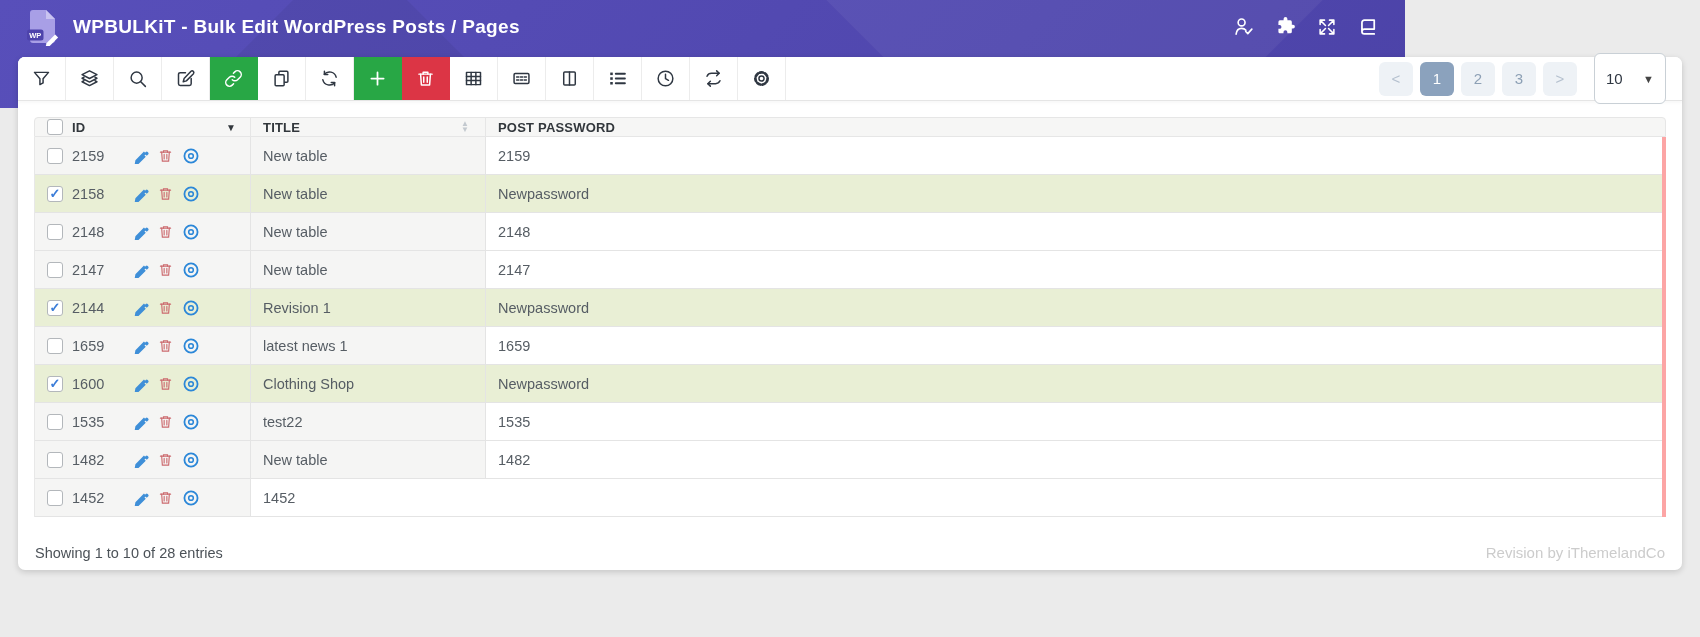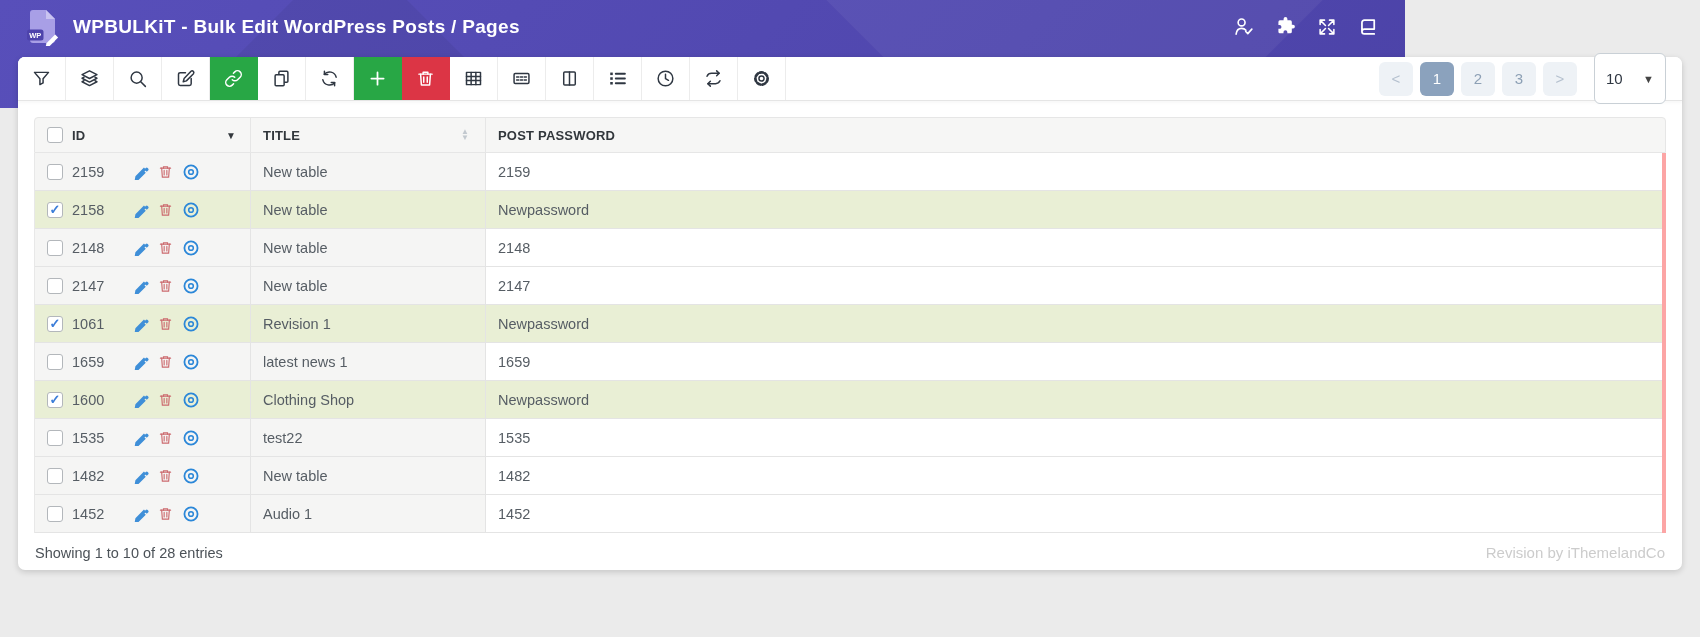--- a/index.html
+++ b/index.html
@@ -39,21 +39,21 @@
   .page-size { width:72px; height:51px; border:1px solid #c9d0d6; border-radius:6px; margin-left:10px;
                display:flex; align-items:center; justify-content:space-between; padding:0 11px;
                color:#2f3742; font-size:15px; cursor:pointer; background:#fff; }
   .page-size .chev { font-size:11px; color:#444; }
 
   
   .table-wrap { margin:16px 16px 0 16px; }
   .col-id    { width:216px; }
   .col-title { width:235px; }
   .col-pass  { flex:1; }
-  .thead { display:flex; height:36px; background:#f6f6f5; border:1px solid #e6e6e6; border-radius:4px 4px 0 0;
+  .thead { display:flex; height:20px; background:#f6f6f5; border:1px solid #e6e6e6; border-radius:4px 4px 0 0;
            font-weight:700; font-size:13px; color:#32373c; letter-spacing:.2px; }
   .thead .hcell { display:flex; align-items:center; padding:0 12px; height:100%; }
   .thead .hcell.col-id, .thead .hcell.col-title { border-right:1px solid #e6e6e6; }
   .sort-desc { margin-left:auto; margin-right:2px; font-size:10px; color:#33383d; }
   .sort-both { margin-left:auto; margin-right:4px; display:flex; flex-direction:column; line-height:6px;
                font-size:8px; color:#c3c9cf; }
   .tbody { border-left:1px solid #e8e8e8; border-right:4px solid #fca5a5; }
   .trow { display:flex; height:38px; border-bottom:1px solid #e4e4e4; font-size:14.5px; color:#565d64; }
   .cell { display:flex; align-items:center; padding:0 12px; height:100%; }
   .cell.col-id, .cell.col-title { background:#f5f5f4; border-right:1px solid #e4e4e4; }
@@ -424,21 +424,21 @@
             </div>
             <div class="cell col-pass">
               <span>2147</span>
             </div>
           </div>
           <div class="trow selected">
             <div class="cell col-id">
               <span class="cb">
                 <span class="mark">✓</span>
               </span>
-              <span>1061</span>
+              <span>2144</span>
               <span class="actions">
                 <span class="act edit">
                   <svg width="16" height="16" viewBox="0 0 20 20" fill="currentColor">
                     <path d="M2.4 18.7 13.1 8l2.9 2.9L5.3 21.6l-3.5.6zM2.4 18.7l.6-3.5L13.7 4.5l2.9 2.9M14.3 6.8l1.7-1.7a1.7 1.7 0 0 1 2.4 0l.5.5a1.7 1.7 0 0 1 0 2.4l-1.7 1.7z"></path>
                   </svg>
                 </span>
                 <span class="act delete">
                   <svg width="15" height="15" viewBox="0 0 20 20" fill="none" stroke="currentColor" stroke-width="1.5" stroke-linecap="round">
                     <path d="M3.2 5.5h13.6"></path>
                     <path d="M7.3 5.5V3.6h5.4v1.9"></path>
@@ -613,23 +613,20 @@
                     <path d="M8.2 8.5v6M11.8 8.5v6"></path>
                   </svg>
                 </span>
                 <span class="act view">
                   <svg width="18" height="18" viewBox="0 0 20 20" fill="none" stroke="currentColor" stroke-linecap="round">
                     <circle cx="10" cy="10" r="7.3" stroke-width="2"></circle>
                     <circle cx="10" cy="10" r="2.6" stroke-width="1.7"></circle>
                   </svg>
                 </span>
               </span>
-            </div>
-            <div class="cell col-title">
-              <span>Audio 1</span>
             </div>
             <div class="cell col-pass">
               <span>1452</span>
             </div>
           </div>
         </div>
     </div>
 
     <div class="card-footer">
       <span>Showing 1 to 10 of 28 entries</span>

